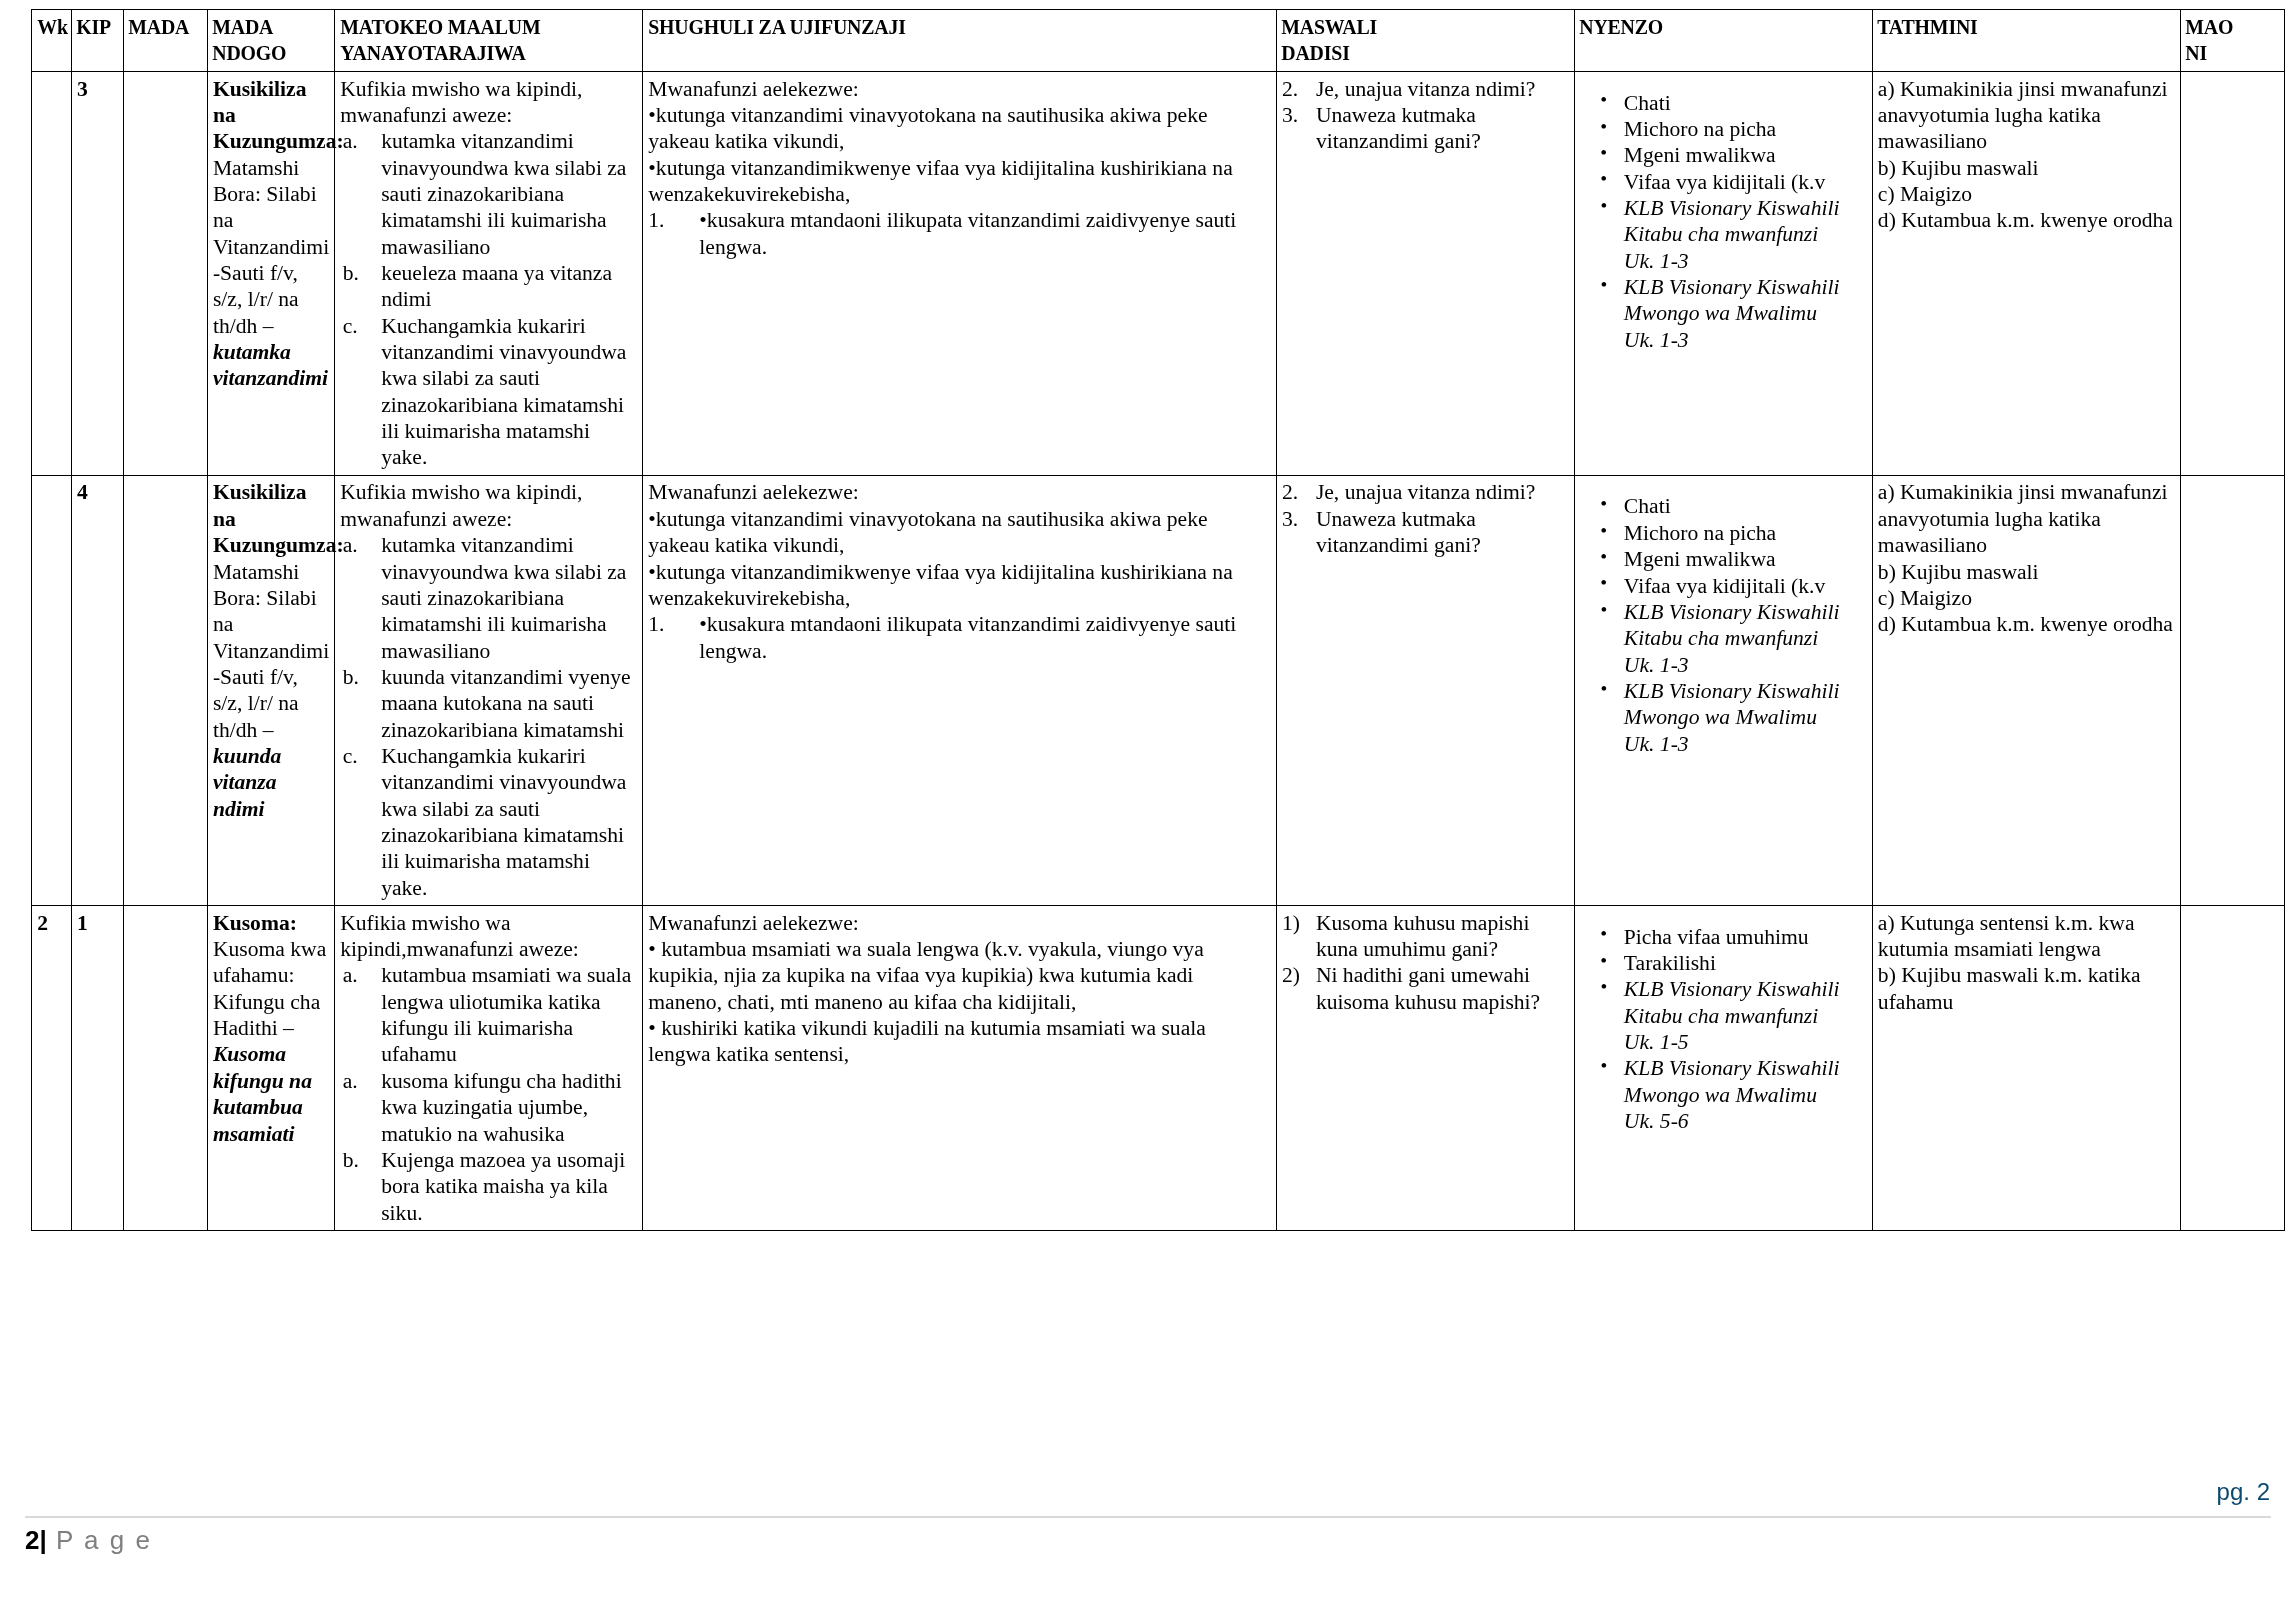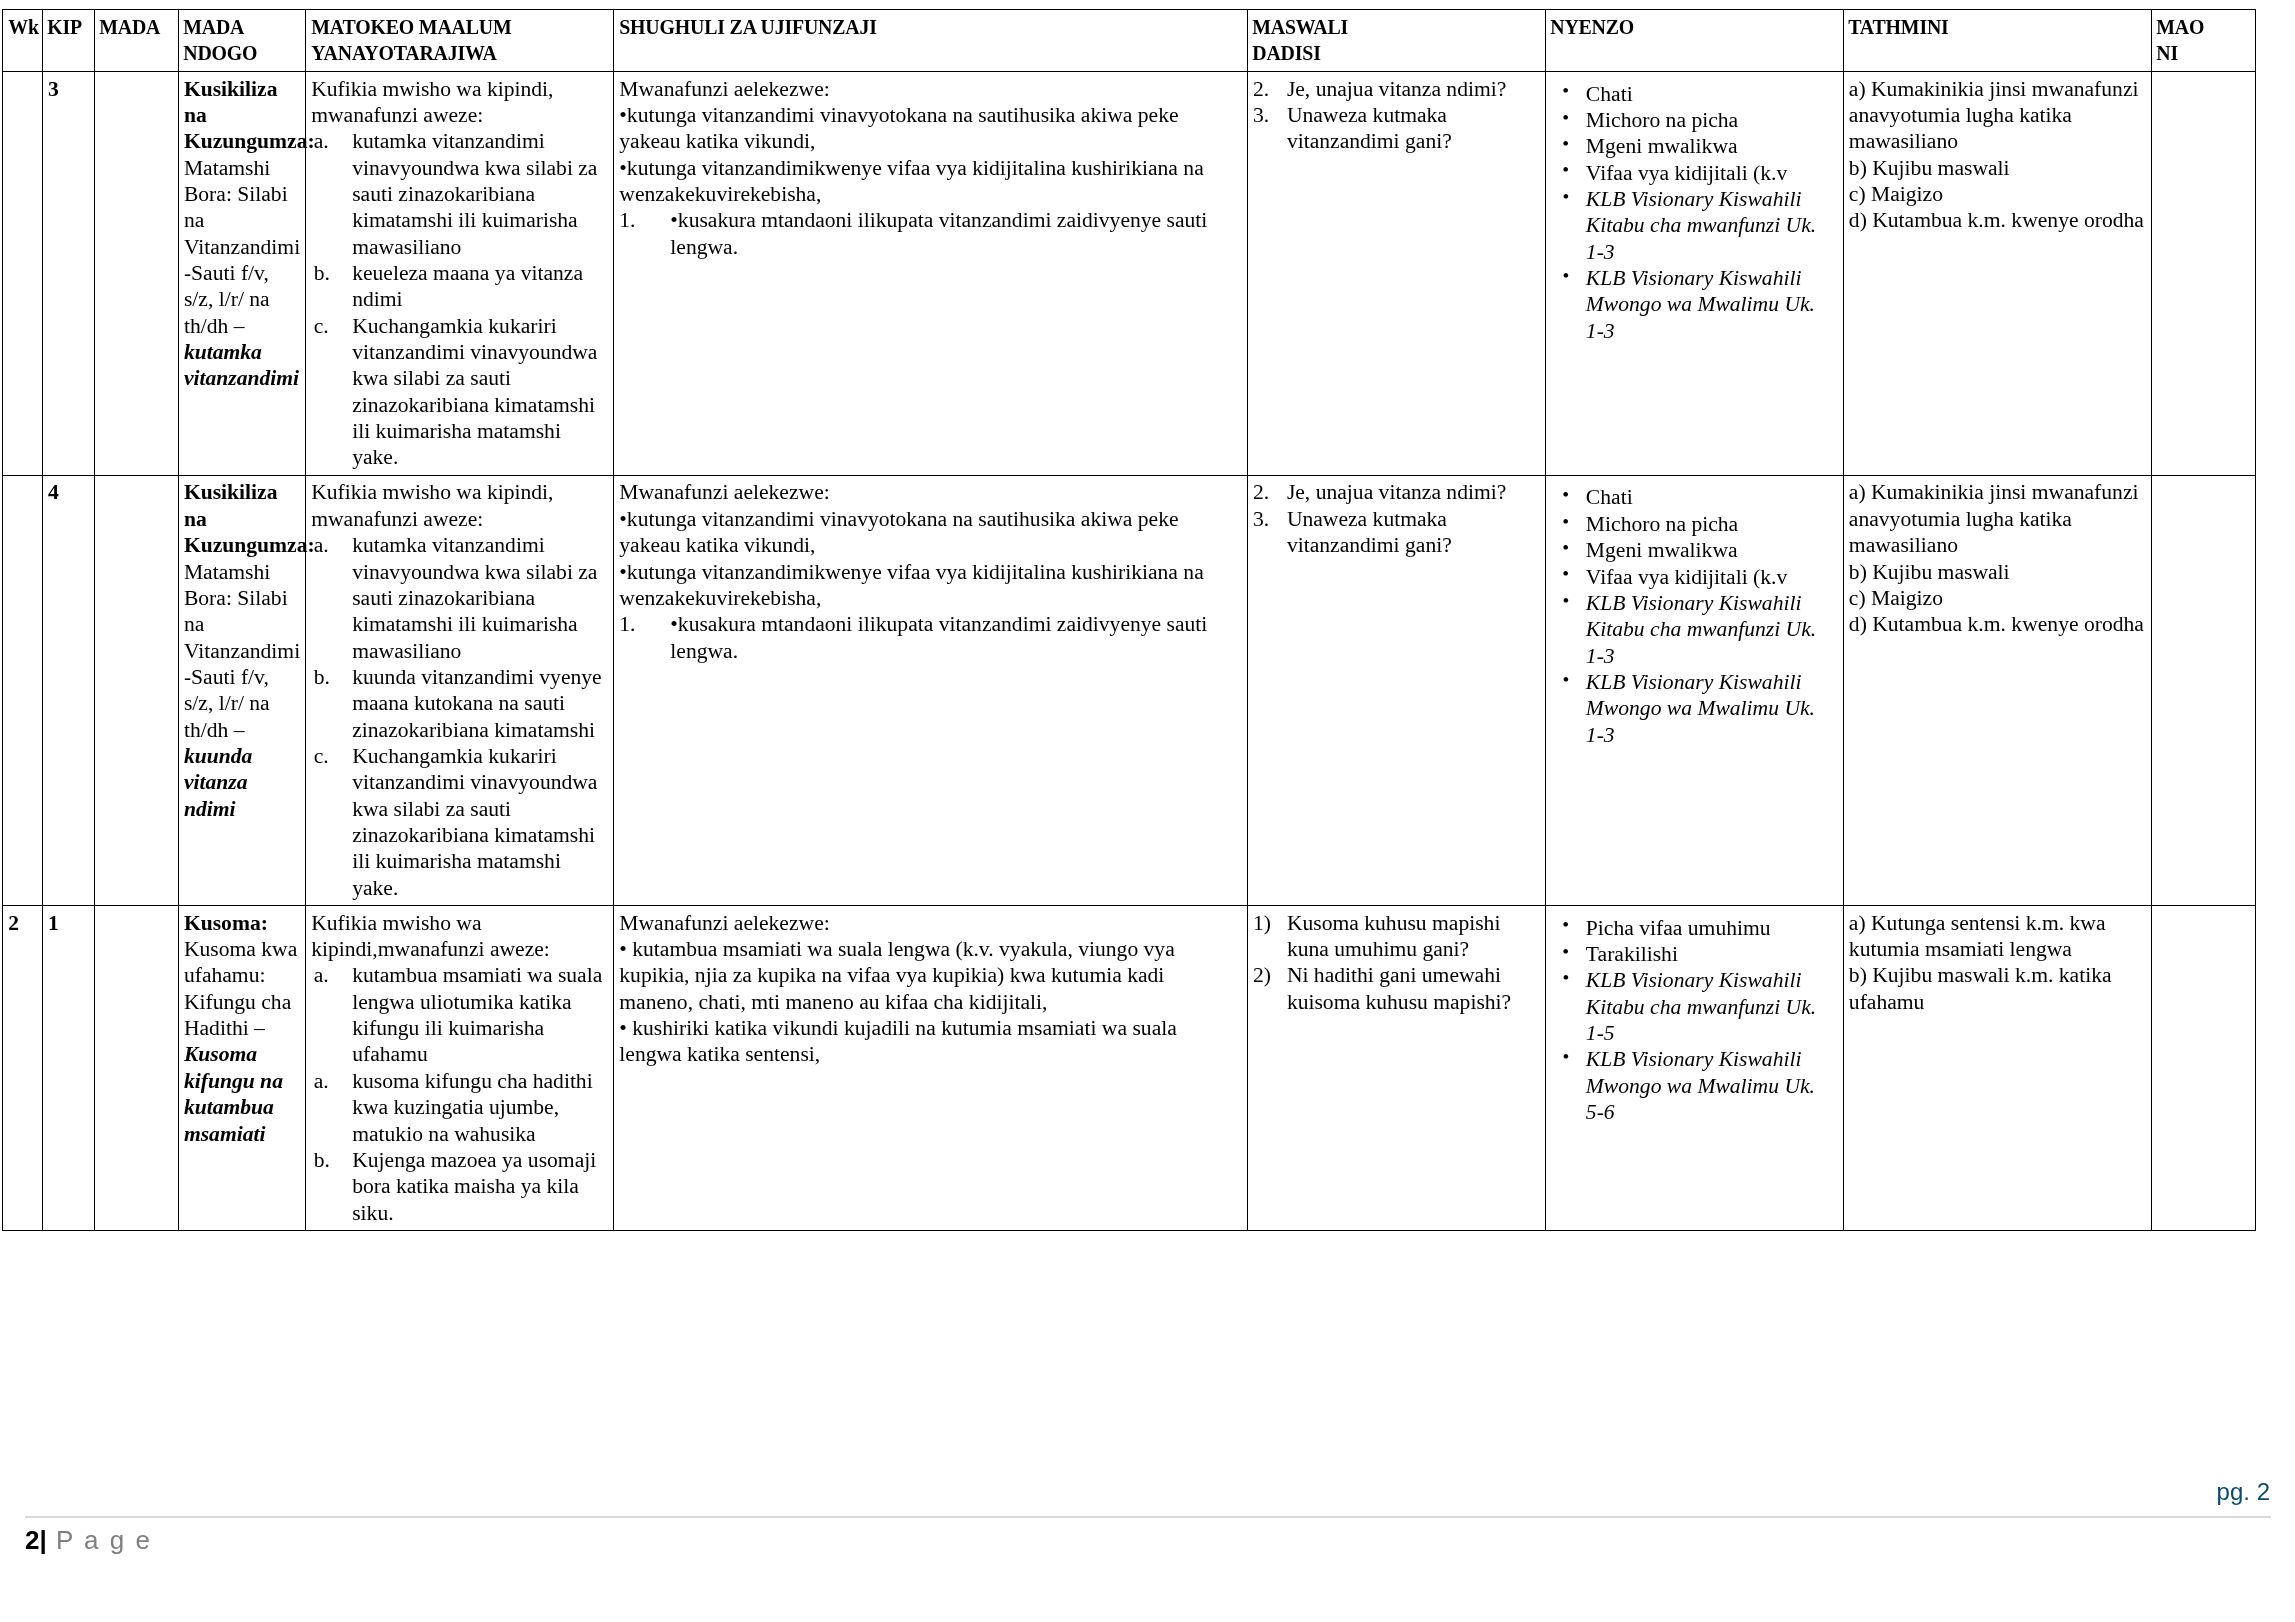--- a/index.html
+++ b/index.html
@@ -17,21 +17,21 @@
   }
   .page {
     position: absolute;
     left: 0; top: 0;
     width: 2295px;
     height: 1623px;
     box-sizing: border-box;
   }
   table.schemes {
     position: absolute;
-    left: 2px;
+    left: 31px;
     top: 9.2px;
     width: 2254px;
     border-collapse: collapse;
     table-layout: fixed;
   }
   table.schemes td, table.schemes th {
     border: 1.3px solid #000000;
     vertical-align: top;
     padding: 3.9px 5.2px 3.9px 5.2px;
     font-size: 21.6px;
@@ -122,21 +122,21 @@
     padding-left: 34px;
     line-height: 1.22;
   }
   ol.num > li > .mk {
     position: absolute;
     left: 0; top: 0;
   }
 
   
   ul.bul {
-    margin: 5px;
+    margin: 14px;
     padding: 0 0 0 30px;
     list-style: none;
   }
   ul.bul > li {
     position: relative;
     line-height: 1.22;
   }
   ul.bul > li::before {
     content: "\2022";
     position: absolute;

